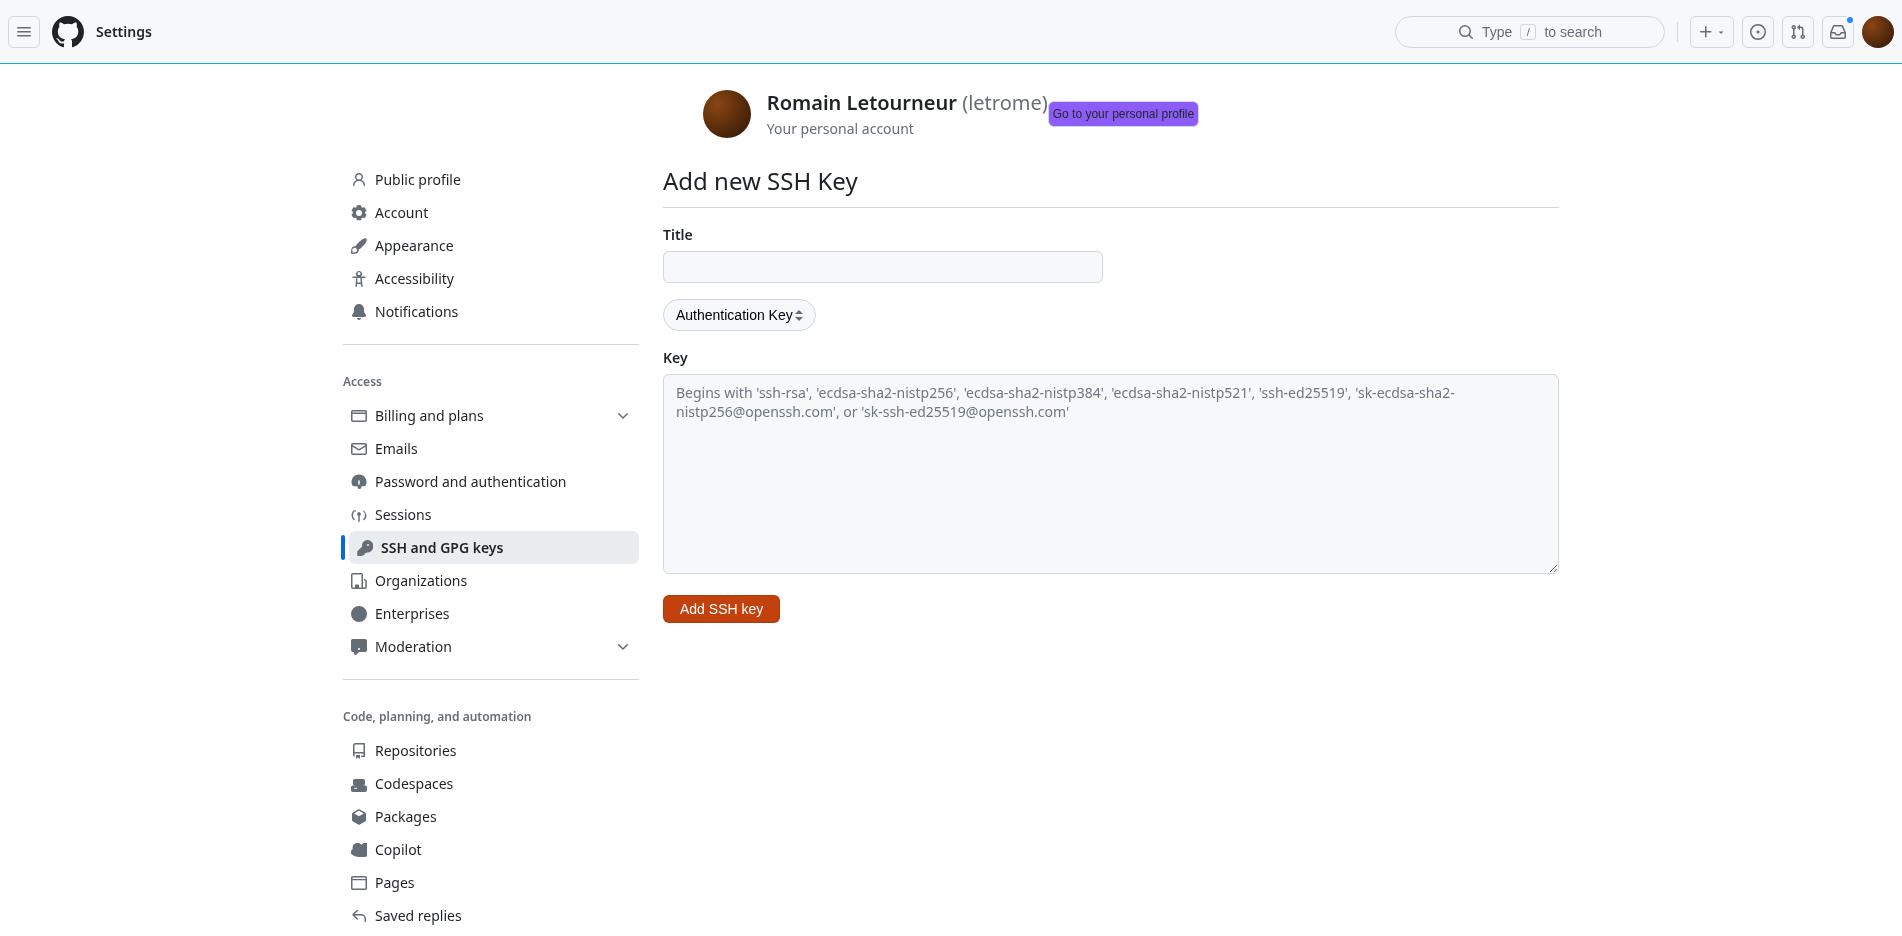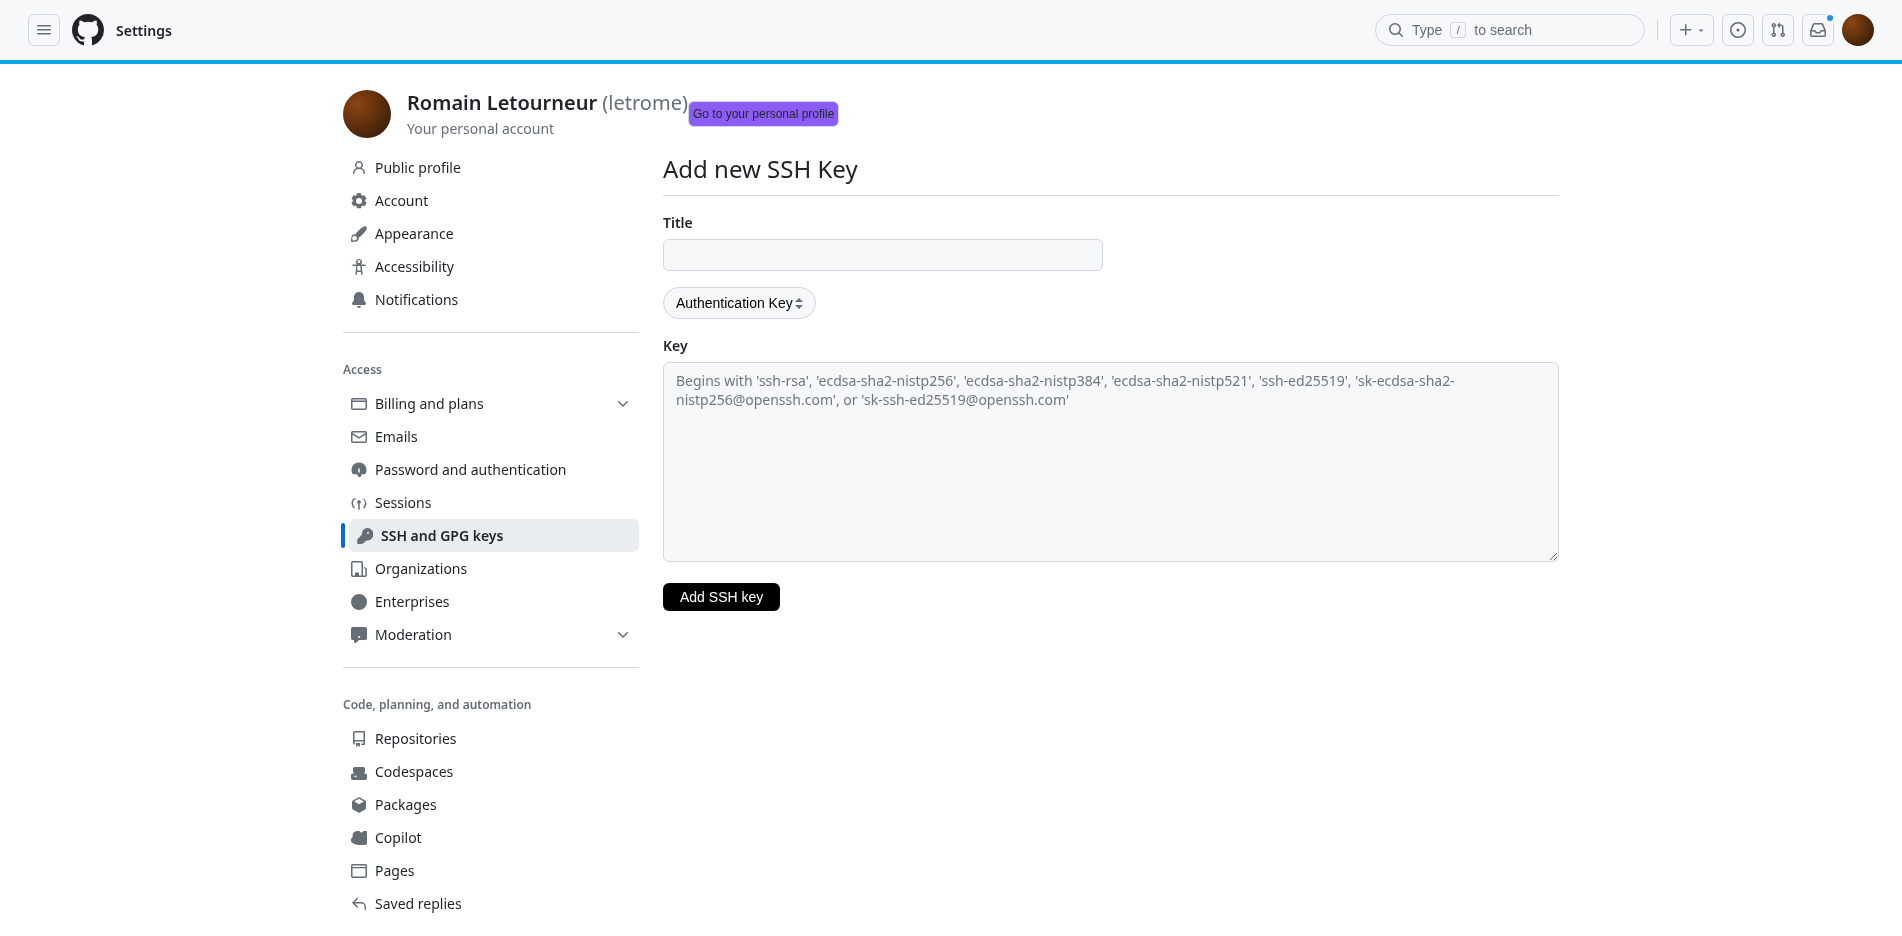--- a/index.html
+++ b/index.html
@@ -7,41 +7,41 @@
       font-family: -apple-system, BlinkMacSystemFont, "Segoe UI", "Noto Sans", Helvetica, Arial, sans-serif;
       color: #1f2328;
       background: #ffffff;
       font-size: 14px;
       line-height: 1.5;
     }
     .header {
       display: flex;
       align-items: center;
       justify-content: space-between;
-      padding: 28px;
+      padding: 8px;
       background: #f6f8fa;
-      border-bottom: 4px solid #0ea5e9;
+      border-bottom: 1px solid #0ea5e9;
       height: 64px;
     }
     .header-left { display: flex; align-items: center; gap: 12px; }
     .header-right { display: flex; align-items: center; gap: 8px; }
     .hamburger-btn {
       width: 32px; height: 32px;
       display: flex; align-items: center; justify-content: center;
       border: 1px solid #d0d7de; border-radius: 6px;
       background: transparent; cursor: pointer;
     }
     .logo { width: 32px; height: 32px; fill: #1f2328; }
     .header-title { font-weight: 600; font-size: 14px; color: #1f2328; }
     .search-btn {
       display: flex; align-items: center; gap: 8px;
       border: 1px solid #d0d7de; border-radius: 16px;
       padding: 4px 12px; height: 32px; width: 270px;
       background: transparent; cursor: pointer;
-      color: #656d76; font-size: 14px;
+      color: #656d76; font-size: 14px; justify-content: center;
     }
     .kbd {
       display: inline-flex; align-items: center; justify-content: center;
       border: 1px solid #d0d7de; border-radius: 3px;
       width: 16px; height: 16px; font-size: 11px;
       color: #656d76;
     }
     .divider-v { width: 1px; height: 20px; background: #d0d7de; margin: 0 4px; }
     .hdr-icon-btn {
       width: 32px; height: 32px;
@@ -61,22 +61,22 @@
       background: radial-gradient(circle at 30% 30%, #8b4513, #2a1506);
       cursor: pointer;
     }
     .avatar.big { width: 48px; height: 48px; }
     .container {
       max-width: 1280px;
       margin: 0 auto;
       padding: 24px 32px;
     }
     .profile-header {
-      display: flex; align-items: center; justify-content: flex-start;
-      margin-bottom: 12px;
+      display: flex; align-items: center; justify-content: center;
+      margin-bottom: 24px;
     }
     .profile-left { display: flex; align-items: center; gap: 16px; }
     .profile-name { font-size: 20px; font-weight: 400; }
     .profile-name strong { font-weight: 600; }
     .profile-name .username { color: #656d76; }
     .profile-sub { color: #656d76; font-size: 14px; }
     .btn {
       border: 1px solid #d0d7de; border-radius: 6px;
       padding: 5px 4px; font-size: 12px;
       background: #8b5cf6; cursor: pointer; color: #24292f;
@@ -132,21 +132,21 @@
       width: 100%;
       min-height: 200px;
       padding: 8px 12px;
       border: 1px solid #d0d7de; border-radius: 6px;
       font-size: 14px; background: #f6f8fa;
       resize: vertical;
       font-family: inherit;
     }
     .textarea::placeholder { color: #6e7781; }
     .btn-primary {
-      background: #000000; color: #fff;
+      background: #c2410c; color: #fff;
       border: 1px solid rgba(31,35,40,0.15);
       border-radius: 6px; padding: 5px 16px;
       font-size: 14px; font-weight: 500;
       cursor: pointer;
     }
     svg { display: block; }
   </style>
 </head>
 <body>
 

